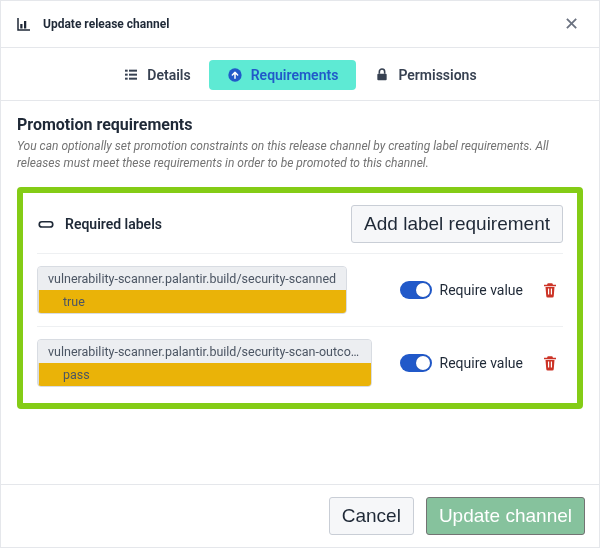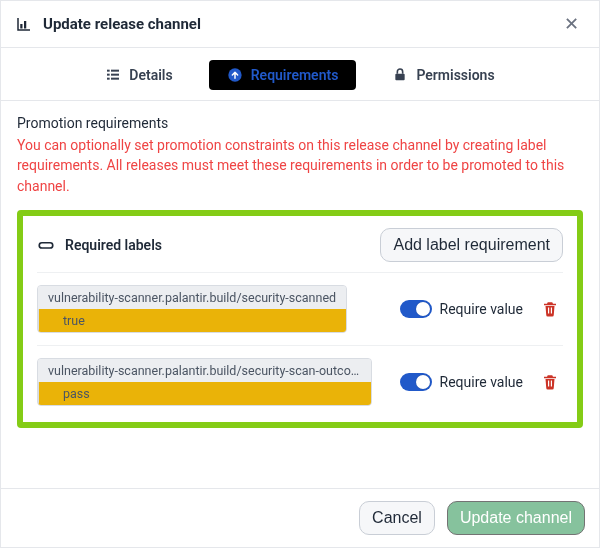--- a/index.html
+++ b/index.html
@@ -12,64 +12,64 @@
     width: 600px; height: 548px;
     overflow: hidden;
   }
   .dialog { width: 600px; height: 548px; display: flex; flex-direction: column; border: 1px solid #e5e7eb;}
   .header {
     display: flex; align-items: center; justify-content: space-between;
     padding: 10px 14px 10px 14px;
     border-bottom: 1px solid #e5e7eb;
   }
   .header-left { display: flex; align-items: center; gap: 10px; }
-  .header-title { font-weight: 700; font-size: 15px; }
+  .header-title { font-weight: 700; font-size: 12px; }
   .close-btn { background: none; border: none; font-size: 18px; color: #6b7280; cursor: pointer; padding: 2px 6px; }
 
   .tabs {
-    display: flex; gap: 18px; justify-content: center; align-items: center;
+    display: flex; justify-content: center; align-items: center;
     padding: 12px 0 10px 0;
     border-bottom: 1px solid #e5e7eb;
   }
   .tab {
     display: inline-flex; align-items: center; gap: 8px;
     padding: 7px 18px;
     border-radius: 4px;
     font-weight: 600;
     color: #374151;
     cursor: pointer;
     font-size: 14px;
   }
   .tab.active {
-    background: #000000;
+    background: #5eead4;
     color: #2159c9;
   }
   .tab .icon-wrap { display:inline-flex; }
 
   .content { flex: 1 1 auto; padding: 14px 16px; overflow: auto; }
-  .section-heading { font-weight: 400; font-size: 14px; margin-bottom: 4px; }
-  .section-desc { color: #ef4444; font-size: 14px; line-height: 1.45; margin-bottom: 14px; }
+  .section-heading { font-weight: 700; font-size: 16px; margin-bottom: 4px; }
+  .section-desc { color: #737373; font-size: 12px; line-height: 1.45; margin-bottom: 14px; font-style: italic; }
 
   .panel {
     border: 6px solid #84cc16;
     border-radius: 4px;
     padding: 12px 14px 4px 14px;
   }
   .panel-header {
     display: flex; align-items: center; justify-content: space-between;
     margin-bottom: 10px;
   }
   .panel-header-left { display: flex; align-items: center; gap: 10px; font-weight: 600; }
   .btn {
     border: 1px solid #c9ced6;
     background: #f6f7f9;
     color: #1f2937;
     padding: 7px 12px;
-    border-radius: 10px;
-    font-size: 16px;
+    border-radius: 3px;
+    font-size: 19px;
     cursor: pointer;
   }
 
   .row {
     display: flex; align-items: center; gap: 14px;
     padding: 12px 0;
     border-top: 1px solid #eef0f2;
   }
   .pill-group {
     display: inline-flex;

